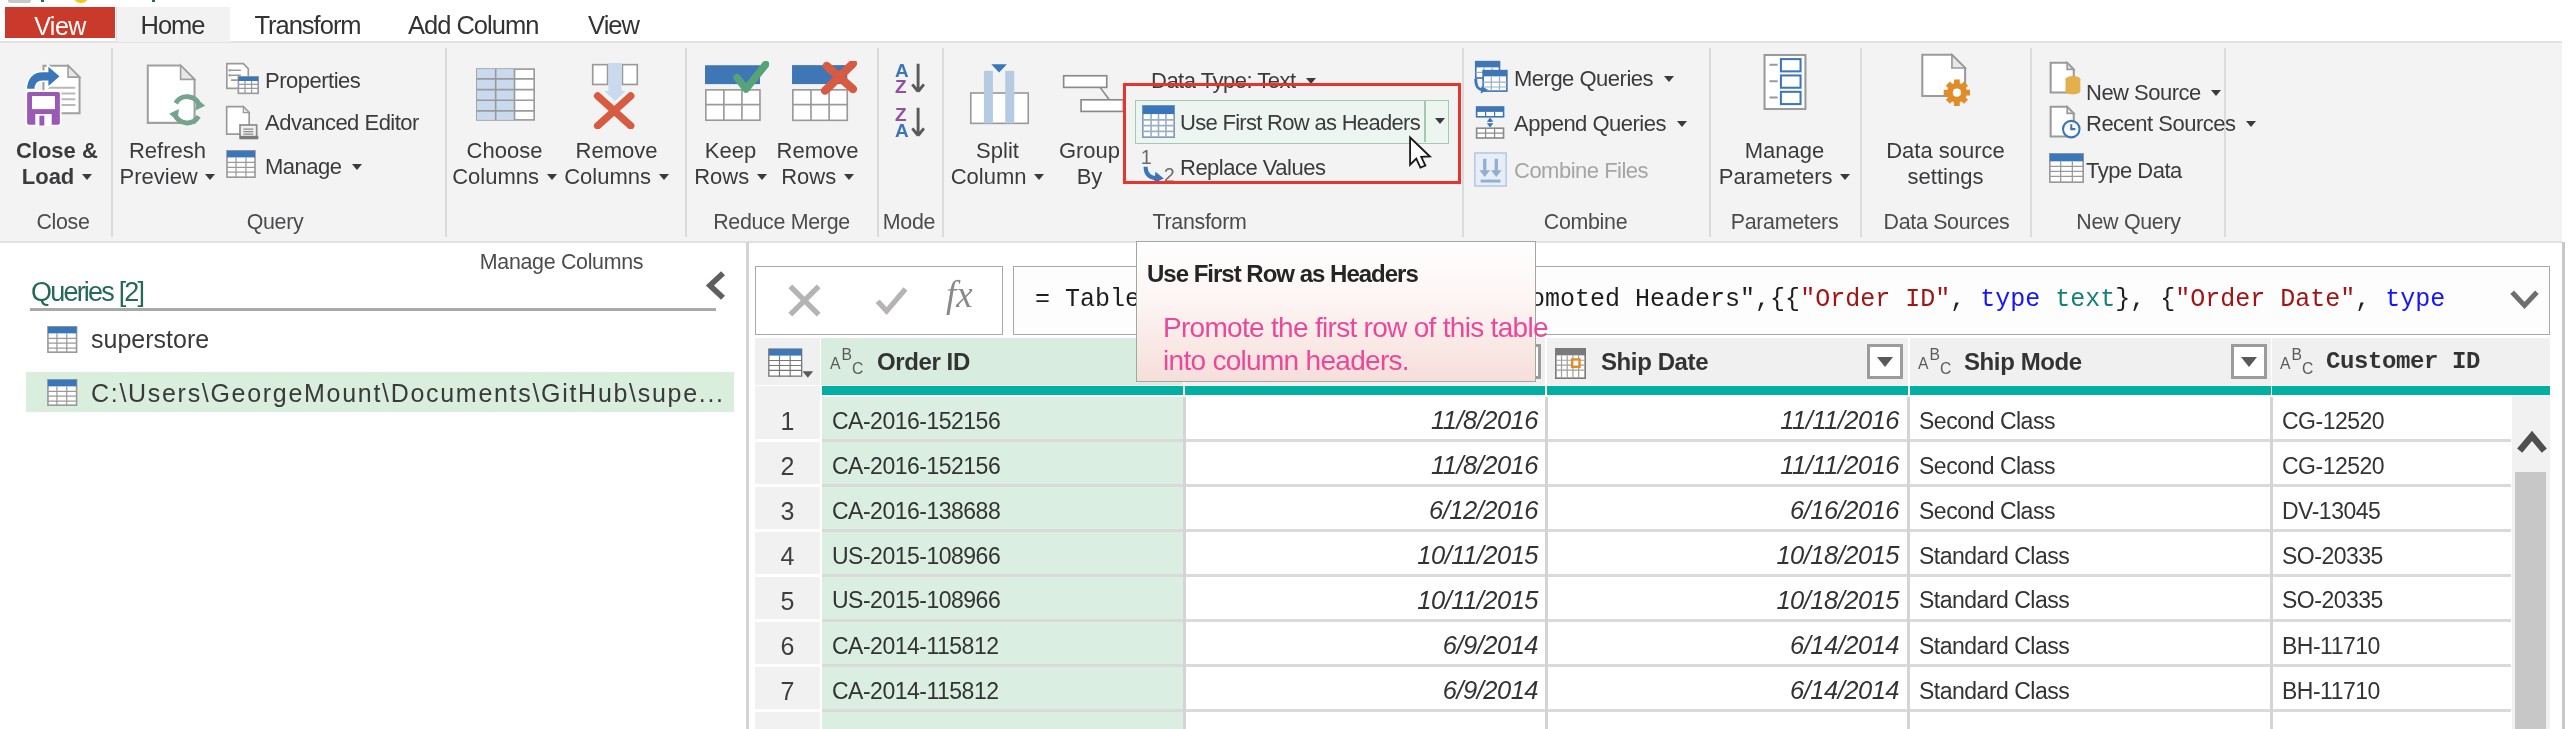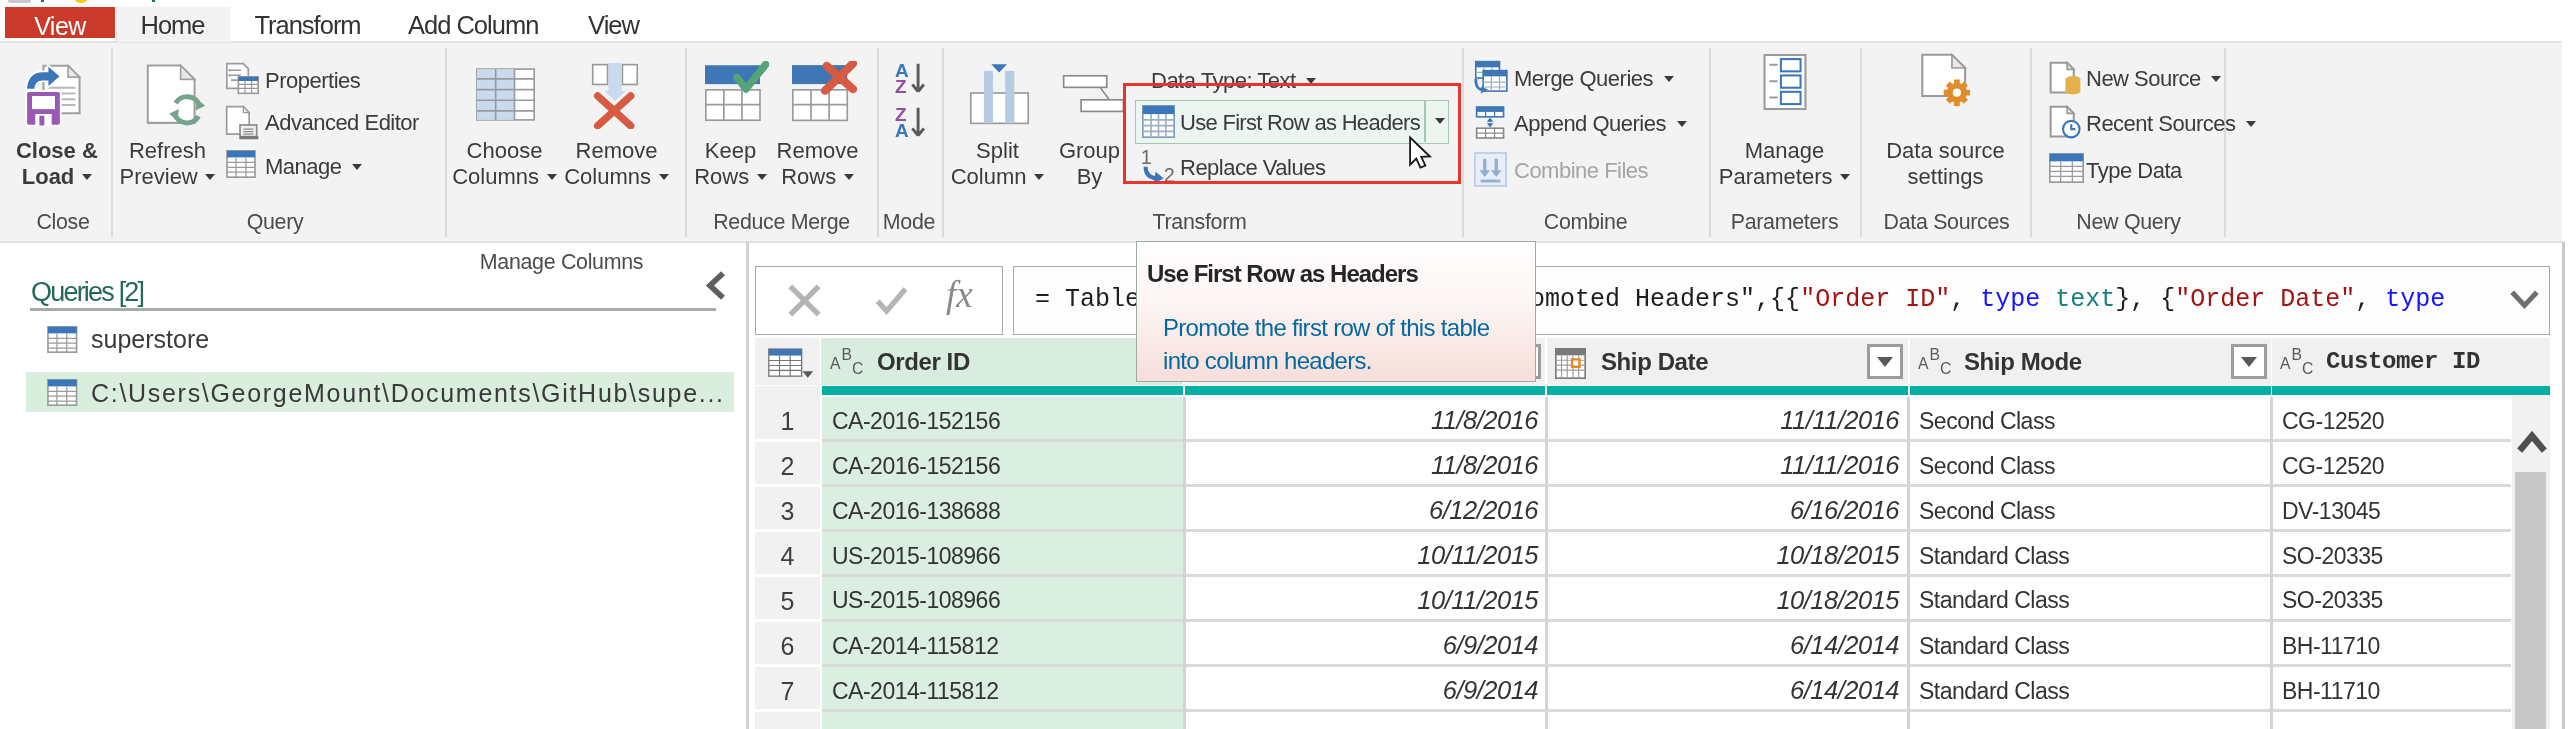--- a/index.html
+++ b/index.html
@@ -278,21 +278,21 @@
 <div class="abs srow" style="left:1180px;top:110px;letter-spacing:-0.7px;">Use First Row as Headers</div>
 <div class="abs caret sm" style="left:1430px;top:118px;"></div>
 <div class="abs srow" style="left:1180px;top:155px;">Replace Values</div>
 
 <div class="abs" style="left:1123px;top:83px;width:338px;height:101px;border:3.3px solid #e7352c;box-sizing:border-box;"></div>
 
 <div class="abs srow" style="left:1514px;top:66px;">Merge Queries <span class="caret sm"></span></div>
 <div class="abs srow" style="left:1514px;top:111px;">Append Queries <span class="caret sm"></span></div>
 <div class="abs srow" style="left:1514px;top:158px;color:#a6a4a5;">Combine Files</div>
 
-<div class="abs srow" style="left:2086px;top:66px;">New Source <span class="caret sm"></span></div>
+<div class="abs srow" style="left:2086px;top:80px;">New Source <span class="caret sm"></span></div>
 <div class="abs srow" style="left:2086px;top:111px;">Recent Sources <span class="caret sm"></span></div>
 <div class="abs srow" style="left:2086px;top:158px;">Type Data</div>
 
 <div class="abs" style="left:746px;top:242px;width:2.5px;height:487px;background:#d5d3d4;"></div>
 <div class="abs" style="left:2562px;top:242px;width:2.5px;height:487px;background:#c9c7c8;"></div>
 
 <div class="abs" style="left:31px;top:277px;font-size:27px;color:#24695a;letter-spacing:-1.8px;">Queries [2]</div>
 <div class="abs" style="left:30px;top:308px;width:686px;height:2.5px;background:#a9a9a9;"></div>
 <svg class="abs" style="left:705px;top:270px;" width="23" height="31" viewBox="0 0 28 38">
     <polyline points="22,4 6,19 22,34" fill="none" stroke="#5f5e60" stroke-width="7"></polyline>
@@ -467,18 +467,18 @@
 <div class="cell" style="left:2282px;top:678px;">BH-11710</div>
 
 <div class="abs" style="left:2512px;top:395px;width:38px;height:334px;background:#f2f1f2;"></div>
 <svg class="abs" style="left:2517px;top:431px;" width="30" height="23" viewBox="0 0 36 28">
     <polyline points="3,24 18,6 33,24" fill="none" stroke="#4f4e50" stroke-width="8"></polyline>
   </svg>
 <div class="abs" style="left:2515px;top:472px;width:31px;height:257px;background:#c8c7c8;"></div>
 
 <div class="abs" style="left:1136px;top:241px;width:400px;height:141px;border:1.6px solid #9cab9e;box-sizing:border-box;background:linear-gradient(180deg,#fefefe 0%,#fdf6f5 40%,#f9e8e5 75%,#f6dedb 100%);z-index:50;"></div>
 <div class="abs" style="left:1147px;top:260px;font-size:24px;font-weight:bold;color:#252525;letter-spacing:-1px;z-index:51;">Use First Row as Headers</div>
-<div class="abs" style="left:1163px;top:311px;font-size:24px;color:#0369a1;letter-spacing:-0.7px;z-index:51;line-height:33px;">Promote the first row of this table<br>into column headers.</div>
+<div class="abs" style="left:1163px;top:311px;font-size:28px;color:#ec4899;letter-spacing:-0.7px;z-index:51;line-height:33px;">Promote the first row of this table<br>into column headers.</div>
 
 <svg class="abs" style="left:1405px;top:135px;z-index:60;" width="30" height="38" viewBox="0 0 36 46">
 <path d="M6 3 L6 36 L13.5 28.5 L18.5 39.5 L24.5 37 L19.5 26.5 L30 26 Z" fill="#fff" stroke="#1a1a1a" stroke-width="2.2"></path>
 </svg>
 
 
 </body></html>

